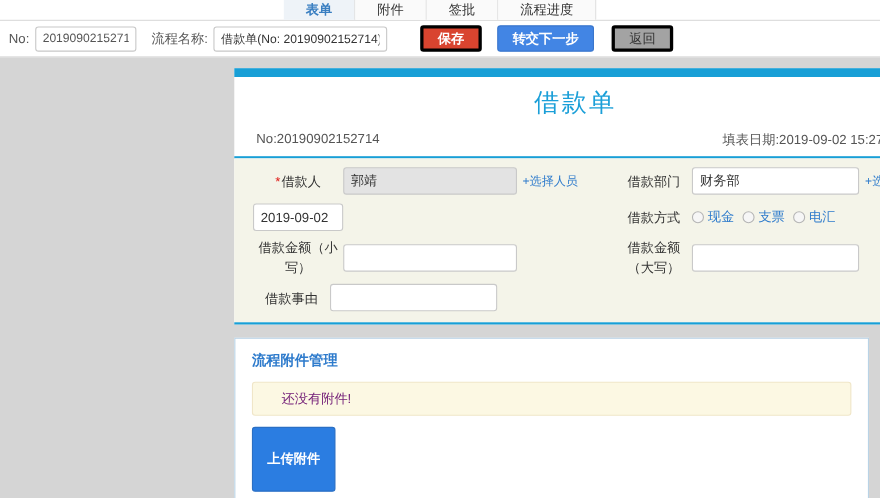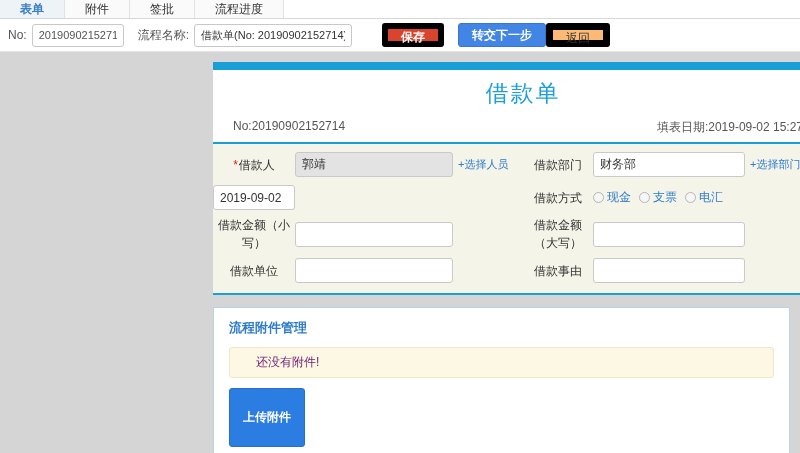--- a/index.html
+++ b/index.html
@@ -1,50 +1,50 @@
 <!DOCTYPE html>
 <html><head>
 <meta charset="utf-8">
 <style>
   * { margin:0; padding:0; box-sizing:border-box; }
   html,body { width:800px; height:453px; overflow:hidden; }
   body { font-family:"Liberation Sans","DejaVu Sans",sans-serif; background:#d5d5d5; font-size:12px; color:#333; }
 
   
-  .tabs-row { height:19px; background:#fff; border-bottom:1px solid #d8d8d8; display:flex; align-items:stretch; }
+  .tabs-row { height:19px; background:#fff; border-bottom:1px solid #d8d8d8; display:flex; align-items:stretch;justify-content:center; }
   .tab { display:flex; align-items:center; justify-content:center; padding:0 20px; font-size:12px; color:#333;
          border-right:1px solid #e2e2e2; cursor:pointer; background:#fafafa; }
   .tab.active { color:#3a7fc1; background:#eef3f8; font-weight:bold; }
 
   
   .toolbar-row { height:33px; background:#fff; border-bottom:1px solid #e3e3e3; display:flex; align-items:center; padding-left:8px; }
   .toolbar-row .lbl { color:#555; margin-right:5px; white-space:nowrap; }
   .tb-input { height:23px; border:1px solid #c8c8c8; border-radius:3px; padding:0 6px; font-size:11px; color:#555;
               font-family:"Liberation Sans","DejaVu Sans",sans-serif; }
   #no-input { width:92px; margin-right:14px; }
   #flow-input { width:158px; color:#333; }
   .btn { height:24px; padding:0 13px; font-size:12px; border-radius:3px; cursor:pointer; white-space:nowrap;
          font-family:"Liberation Sans","DejaVu Sans",sans-serif; }
-  .btn-save { background:#d9442f; border:6px solid #000000; color:#fff; font-weight:bold; margin-left:30px; }
+  .btn-save { background:#d9442f; border:3px solid #000000; color:#fff; font-weight:bold; margin-left:30px; }
   .btn-forward { background:#4285e4; border:1px solid #3a76cc; color:#fff; font-weight:bold; margin-left:14px; }
-  .btn-back { background:#fdba74; border:7px solid #000000; color:#333; }
+  .btn-back { background:#a3a3a3; border:3px solid #000000; color:#333; margin-left:16px; }
 
   
   .content { height:401px; overflow:hidden; }
 
   
   .panel-main { margin:10px 0 0 213px; width:620px; background:#fff; }
   .panel-topbar { height:8px; background:#189fd6; }
   .doc-head { padding:8px 20px 6px; }
   .doc-title { text-align:center; font-size:23px; color:#1b9fd8; font-weight:500; letter-spacing:2px; }
   .doc-meta { display:flex; justify-content:space-between; margin-top:10px; font-size:12px; color:#555; white-space:nowrap; }
   .hline-blue { height:2px; background:#189fd6; }
 
   .form-grid { display:grid; grid-template-columns:1fr 1fr; background:#f4f4e9; padding:4px 0 6px; }
-  .frow { display:grid; align-items:center; min-height:33px; padding:2px 0; }
+  .frow { display:grid; align-items:center; min-height:33px; padding:2px 17px; }
   .frow.left  { grid-template-columns:82px 158px 1fr; }
   .frow.right { grid-template-columns:70px 152px 1fr; }
   .flabel { text-align:center; font-size:12px; color:#333; line-height:1.5; padding:0 3px; }
   .req { color:#e0201c; margin-right:1px; }
   .f-input { height:25px; border:1px solid #c9c9c9; border-radius:3px; background:#fff; padding:0 6px; font-size:12px;
              width:100%; color:#333; font-family:"Liberation Sans","DejaVu Sans",sans-serif; }
   .f-input.disabled { background:#e3e3e3; }
   .flink { color:#2e7bcc; font-size:11px; margin-left:5px; text-decoration:none; white-space:nowrap; }
   .radio-group { display:flex; align-items:center; gap:8px; grid-column:2 / 4; }
   .radio { display:inline-flex; align-items:center; gap:3px; cursor:pointer; }
@@ -146,25 +146,20 @@
         <input class="f-input" type="text" style="">
         <div></div>
       </div>
 
       <div class="frow right">
         <div class="flabel">借款金额（大写）</div>
         <input class="f-input" type="text" style="">
         <div></div>
       </div>
 
-      <div class="frow left">
-        <div class="flabel">借款单位</div>
-        <input class="f-input" type="text" style="">
-        <div></div>
-      </div>
 
       <div class="frow right">
         <div class="flabel">借款事由</div>
         <input class="f-input" type="text" style="">
         <div></div>
       </div>
     </div>
     <div class="hline-blue"></div>
   </div>
 

